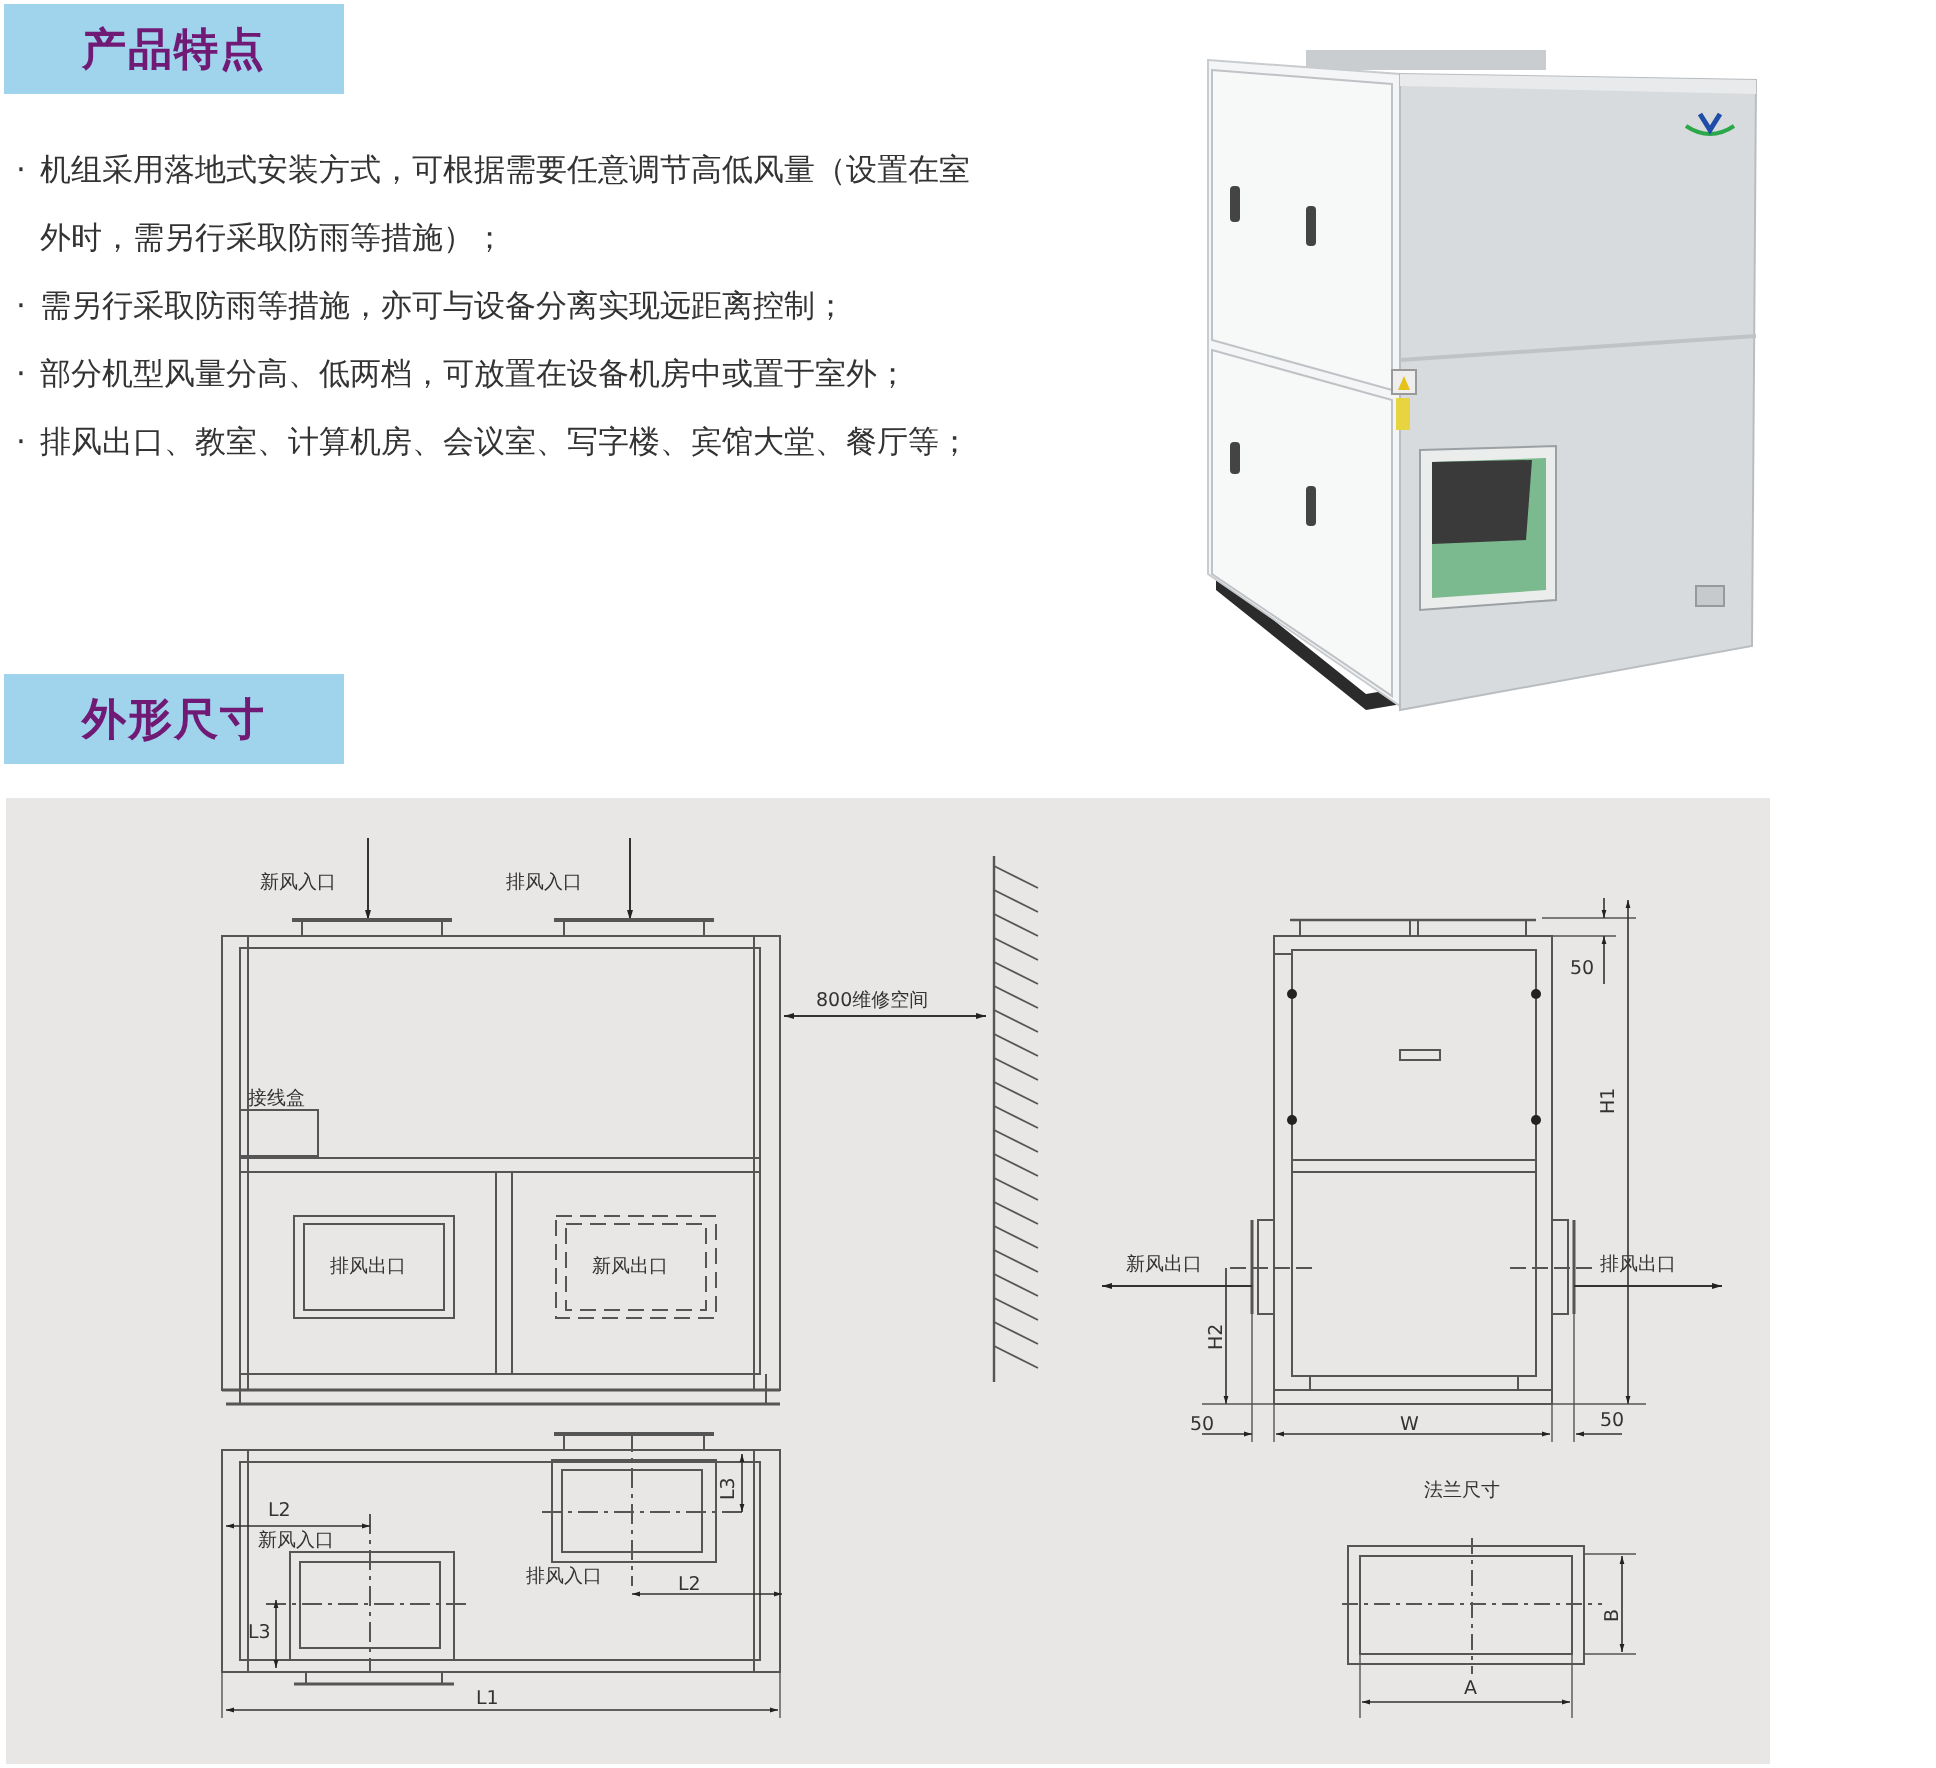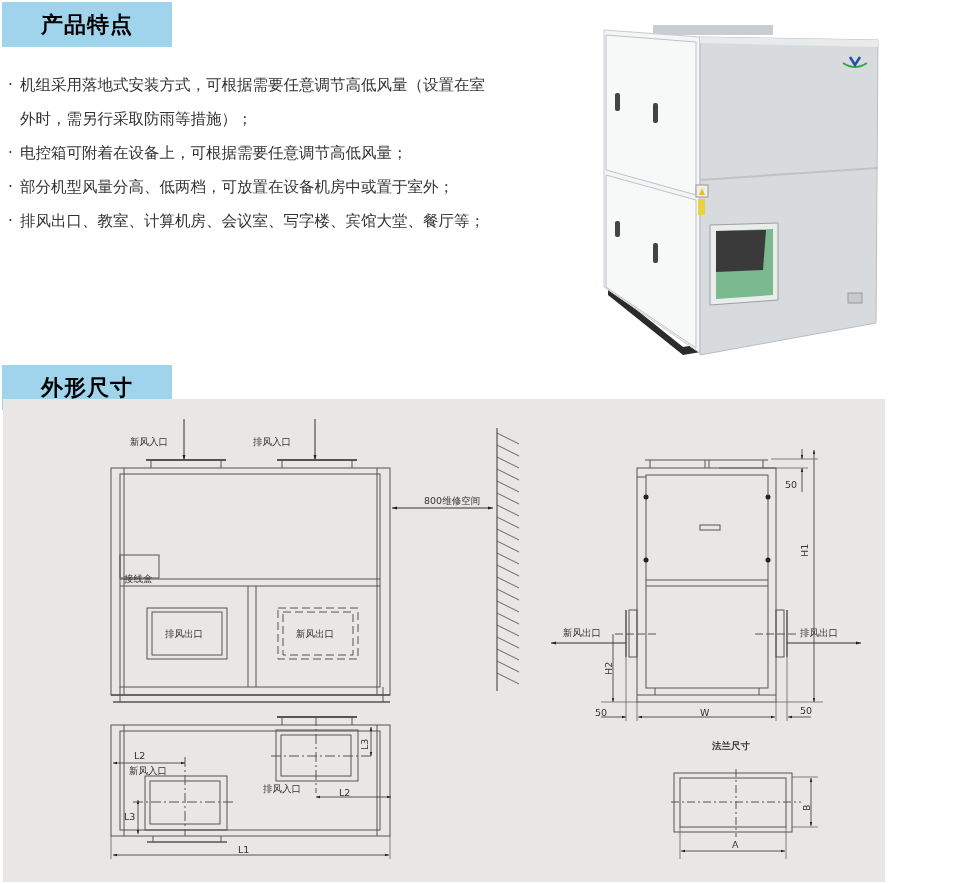--- a/index.html
+++ b/index.html
@@ -1,22 +1,22 @@
 <!DOCTYPE html>
 <html><head>
 <meta charset="utf-8">
 <style>
   html, body { margin:0; padding:0; background:#ffffff; }
   body { width:968px; height:884px; position:relative; overflow:hidden;
          font-family:"DejaVu Sans","Liberation Sans",sans-serif; color:#2a2a2a; }
   .sec-title { position:absolute; left:2px; width:170px; height:45px;
                background:#9fd4ec; display:flex; align-items:center; justify-content:center;
-               font-size:22px; font-weight:bold; color:#000000; letter-spacing:1px; }
+               font-size:22px; font-weight:bold; color:#701a75; letter-spacing:1px; }
   #t1 { top:2px; }
-  #t2 { top:337px;margin-top:28px; }
+  #t2 { top:337px; }
   .features { position:absolute; left:8px; top:68px; width:490px; font-size:15.5px; line-height:34px; color:#333; }
   .feat { display:flex; }
   .feat .dot { width:12px; flex:none; }
   .feat .txt { flex:1; }
   .photo { position:absolute; left:598px; top:25px; width:282px; height:340px; }
   .panel { position:absolute; left:3px; top:399px; width:882px; height:483px; background:#e8e7e5; }
   .panel svg { position:absolute; left:0; top:0; }
   .lbl { position:absolute; font-size:9.5px; color:#333; white-space:nowrap; line-height:1; }
   .vert { transform:rotate(-90deg); transform-origin:left top; }
 </style>
@@ -25,21 +25,21 @@
 
 <div id="t1" class="sec-title">产品特点</div>
 
 <div class="features">
   <div class="feat">
     <span class="dot">·</span>
     <span class="txt">机组采用落地式安装方式，可根据需要任意调节高低风量（设置在室外时，需另行采取防雨等措施）；</span>
   </div>
   <div class="feat">
     <span class="dot">·</span>
-    <span class="txt">电控箱可附着在设备上，可根据需要任意调节高低风量；</span>
+    <span class="txt">需另行采取防雨等措施，亦可与设备分离实现远距离控制；</span>
   </div>
   <div class="feat">
     <span class="dot">·</span>
     <span class="txt">部分机型风量分高、低两档，可放置在设备机房中或置于室外；</span>
   </div>
   <div class="feat">
     <span class="dot">·</span>
     <span class="txt">排风出口、教室、计算机房、会议室、写字楼、宾馆大堂、餐厅等；</span>
   </div>
 </div>
@@ -243,38 +243,38 @@
       <line x1="789" y1="428" x2="815" y2="428" stroke-width="0.7"></line>
       <line x1="808" y1="379" x2="808" y2="427" marker-end="url(#ah)" marker-start="url(#ah)" stroke="#333" stroke-width="0.8"></line>
       <line x1="677" y1="428" x2="677" y2="460" stroke-width="0.7"></line>
       <line x1="783" y1="428" x2="783" y2="460" stroke-width="0.7"></line>
       <line x1="678" y1="452" x2="782" y2="452" marker-end="url(#ah)" marker-start="url(#ah)" stroke="#333" stroke-width="0.8"></line>
     </g>
   </svg>
 
   <span class="lbl" style="left:127px;top:38px;">新风入口</span>
   <span class="lbl" style="left:250px;top:38px;">排风入口</span>
-  <span class="lbl" style="left:421px;top:97px;">800维修空间</span>
-  <span class="lbl" style="left:121px;top:175px;">接线盒</span>
+  <span class="lbl" style="left:405px;top:97px;">800维修空间</span>
+  <span class="lbl" style="left:121px;top:146px;">接线盒</span>
   <span class="lbl" style="left:162px;top:230px;">排风出口</span>
   <span class="lbl" style="left:293px;top:230px;">新风出口</span>
 
   <span class="lbl" style="left:131px;top:352px;">L2</span>
   <span class="lbl" style="left:126px;top:367px;">新风入口</span>
   <span class="lbl" style="left:121px;top:413px;">L3</span>
   <span class="lbl" style="left:260px;top:385px;">排风入口</span>
   <span class="lbl vert" style="left:357px;top:351px;">L3</span>
   <span class="lbl" style="left:336px;top:389px;">L2</span>
   <span class="lbl" style="left:235px;top:446px;">L1</span>
 
   <span class="lbl" style="left:782px;top:81px;">50</span>
   <span class="lbl vert" style="left:797px;top:158px;">H1</span>
   <span class="lbl" style="left:560px;top:229px;">新风出口</span>
   <span class="lbl" style="left:797px;top:229px;">排风出口</span>
   <span class="lbl vert" style="left:601px;top:276px;">H2</span>
   <span class="lbl" style="left:592px;top:309px;">50</span>
   <span class="lbl" style="left:697px;top:309px;">W</span>
   <span class="lbl" style="left:797px;top:307px;">50</span>
 
-  <span class="lbl" style="left:709px;top:342px;font-weight:bold;">法兰尺寸</span>
+  <span class="lbl" style="left:709px;top:342px;">法兰尺寸</span>
   <span class="lbl vert" style="left:799px;top:412px;">B</span>
   <span class="lbl" style="left:729px;top:441px;">A</span>
 </div>
 
 </body></html>

